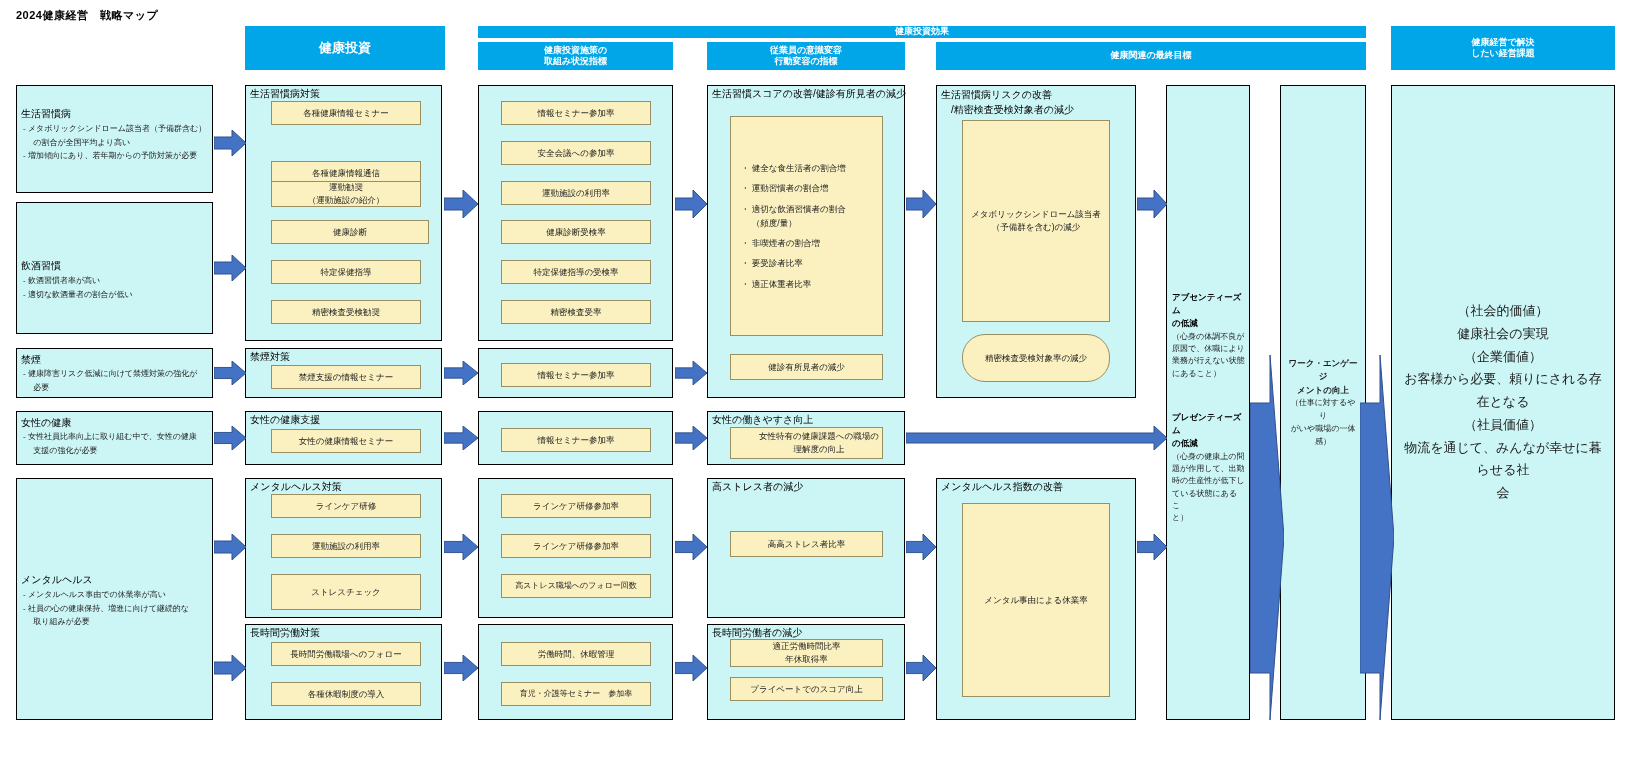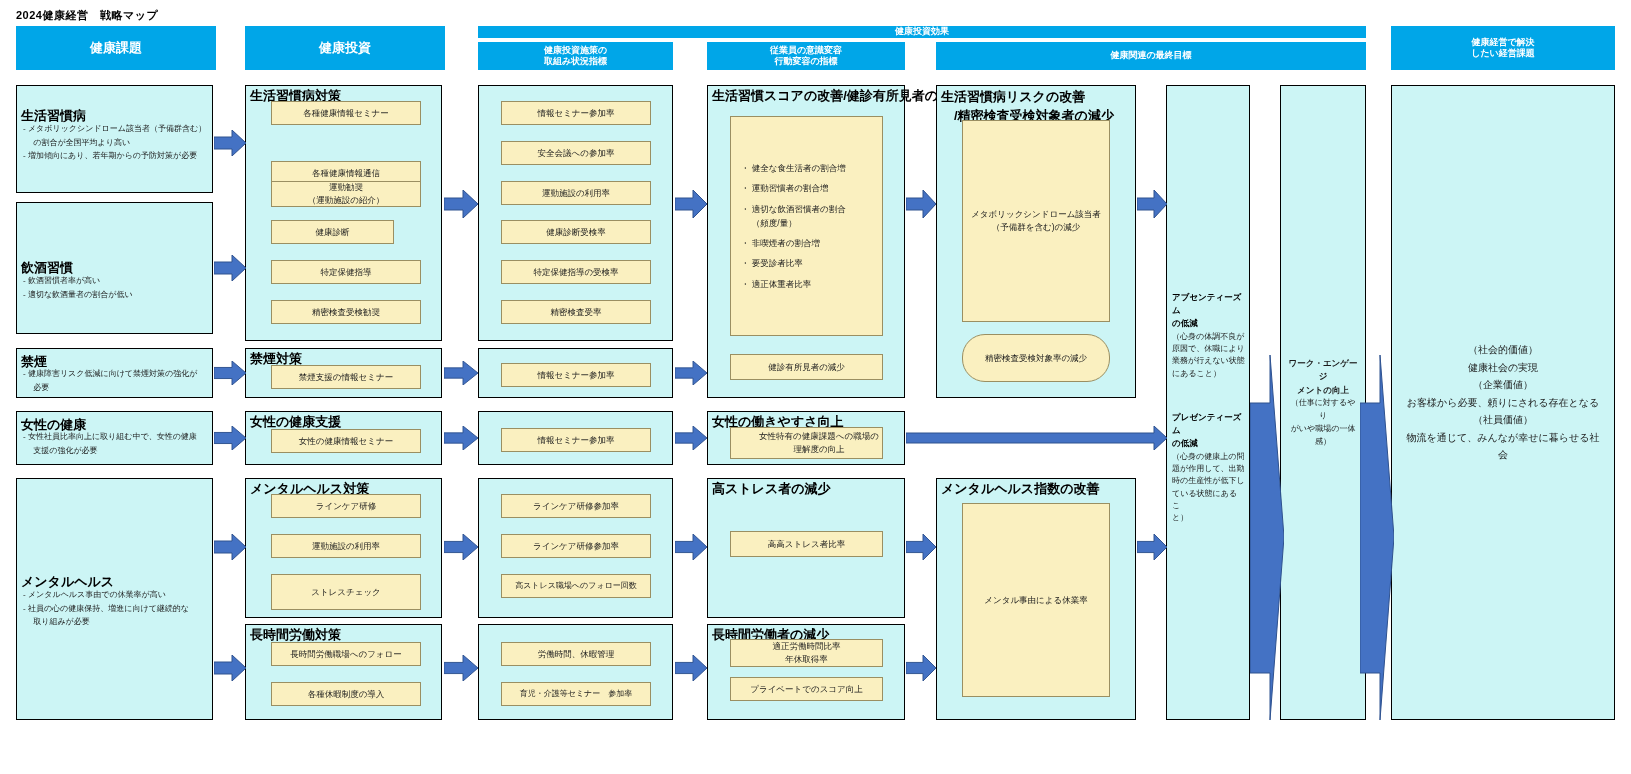--- a/index.html
+++ b/index.html
@@ -26,21 +26,21 @@
   }
   .hdr.big{font-size:13px;}
   .hdr.sml{font-size:9px;font-weight:bold;}
   .hdr.band{font-size:9px;}
 
   
   .panel{
     background:#CCF5F5;border:1px solid #000000;
   }
   .panel-title{
-    position:absolute;left:4px;top:2px;font-size:13px;font-weight:bold;color:#000;
+    position:absolute;left:4px;top:2px;font-size:10px;font-weight:normal;color:#000;
     white-space:nowrap;line-height:1.25;
   }
   .panel-body{
     position:absolute;left:6px;right:6px;top:16px;font-size:8px;color:#1b1b1b;
     line-height:1.7;
   }
   .panel-body .ln{white-space:nowrap;}
 
   
   .ybox{
@@ -76,21 +76,20 @@
   .arrow{position:absolute;}
   .arrow svg{display:block;width:100%;height:100%;}
 </style>
 </head>
 <body>
 
 <div id="root">
 
   <div class="abs doc-title">2024健康経営　戦略マップ</div>
 
-  <div class="abs hdr big" style="left:16px;top:26px;width:200px;height:44px;">健康課題</div>
 
   <div class="abs hdr big" style="left:245px;top:26px;width:200px;height:44px;">健康投資</div>
 
   <div class="abs hdr band" style="left:478px;top:26px;width:888px;height:12px;">健康投資効果</div>
 
   <div class="abs hdr sml" style="left:478px;top:42px;width:195px;height:28px;flex-direction:column;">
     <span>健康投資施策の</span>
     <span>取組み状況指標</span>
   </div>
 
@@ -150,21 +149,21 @@
       <div class="ln">　 取り組みが必要</div>
     </div>
   </div>
 
   <div class="abs panel" style="left:245px;top:85px;width:197px;height:256px;">
     <div class="panel-title">生活習慣病対策</div>
     <div class="abs ybox" style="left:25px;top:15px;width:150px;height:24px;">各種健康情報セミナー</div>
     <div class="abs ybox" style="left:25px;top:55px;width:150px;height:24px;margin-top:20px;">各種健康情報通信</div>
     <div class="abs ybox" style="left:25px;top:95px;width:150px;height:26px;white-space:pre-line;">運動勧奨
 （運動施設の紹介）</div>
-    <div class="abs ybox" style="left:25px;top:134px;width:123px;height:24px;">健康診断</div>
+    <div class="abs ybox" style="left:25px;top:134px;width:158px;height:24px;">健康診断</div>
     <div class="abs ybox" style="left:25px;top:174px;width:150px;height:24px;">特定保健指導</div>
     <div class="abs ybox" style="left:25px;top:214px;width:150px;height:24px;">精密検査受検勧奨</div>
   </div>
 
   <div class="abs panel" style="left:245px;top:348px;width:197px;height:50px;">
     <div class="panel-title">禁煙対策</div>
     <div class="abs ybox" style="left:25px;top:16px;width:150px;height:24px;">禁煙支援の情報セミナー</div>
   </div>
 
   <div class="abs panel" style="left:245px;top:411px;width:197px;height:54px;">
@@ -282,21 +281,21 @@
     <div class="inner">
       <div style="font-weight:bold;font-size:8.5px;">ワーク・エンゲージ</div>
       <div style="font-weight:bold;font-size:8.5px;">メントの向上</div>
       <div>（仕事に対するやり</div>
       <div>がいや職場の一体</div>
       <div>感）</div>
     </div>
   </div>
 
   <div class="abs centercol" style="left:1391px;top:85px;width:224px;height:635px;">
-    <div class="inner" style="font-size:10px;line-height:1.75;">
+    <div class="inner" style="font-size:13px;line-height:1.75;">
       <div>（社会的価値）</div>
       <div>健康社会の実現</div>
       <div>（企業価値）</div>
       <div>お客様から必要、頼りにされる存在となる</div>
       <div>（社員価値）</div>
       <div>物流を通じて、みんなが幸せに暮らせる社</div>
       <div>会</div>
     </div>
   </div>
 

